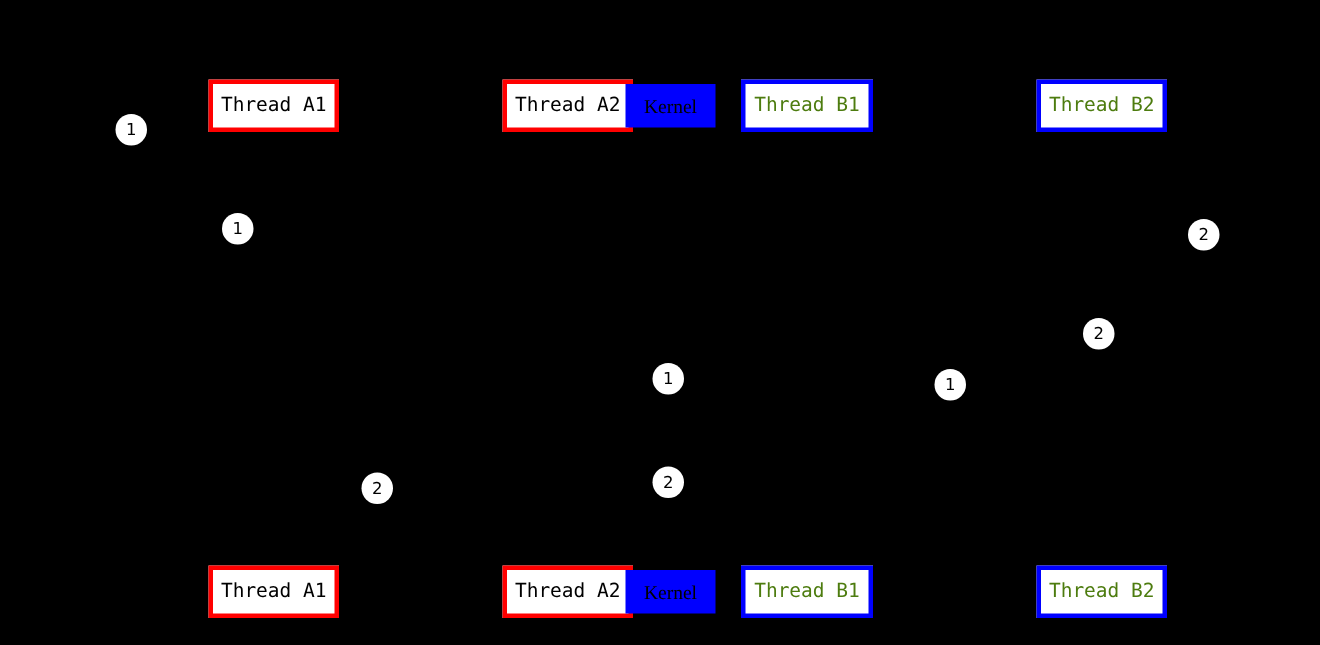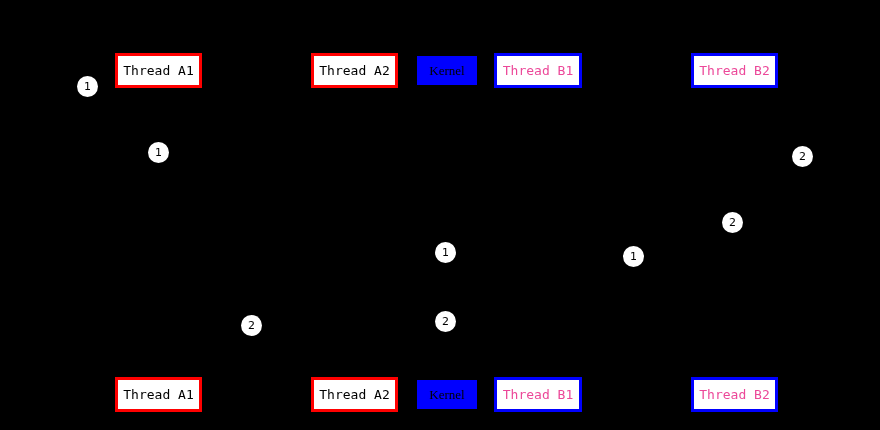--- a/index.html
+++ b/index.html
@@ -26,22 +26,22 @@
     font-family: "DejaVu Sans Mono", "Liberation Mono", monospace;
     font-size: 13px;
     line-height: 1;
     letter-spacing: 0px;
     white-space: nowrap;
     background: #FFFFFF;
     color: #000000;
     border-style: solid;
     border-width: 3px;
   }
-  .participant.red   { border-color: #FF0000; background: #FFFFFF; color: #000000; }
-  .participant.blue  { border-color: #0000FF; background: #FFFFFF; color: #ec4899; }
+  .participant.red   { border-color: #FF0000; background: #FFFFFF; color: #000000; margin-left: 24px; }
+  .participant.blue  { border-color: #0000FF; background: #FFFFFF; color: #4d7c0f; }
   .participant.solid-blue {
     border-color: #0000FF;
     background: #0000FF;
     color: #000000;
     border-width: 0px;
     font-family: Liberation Serif, serif;
   }
 
   
   .lifeline {

